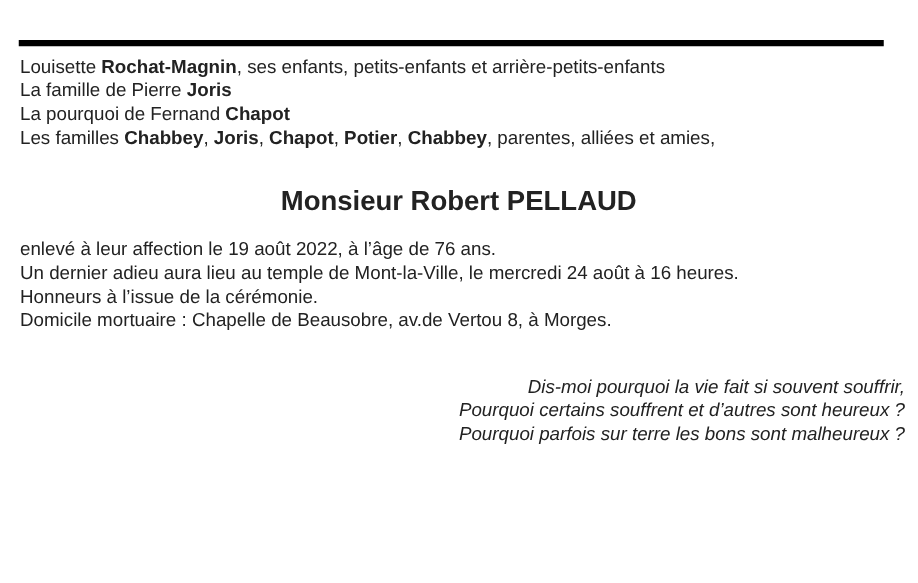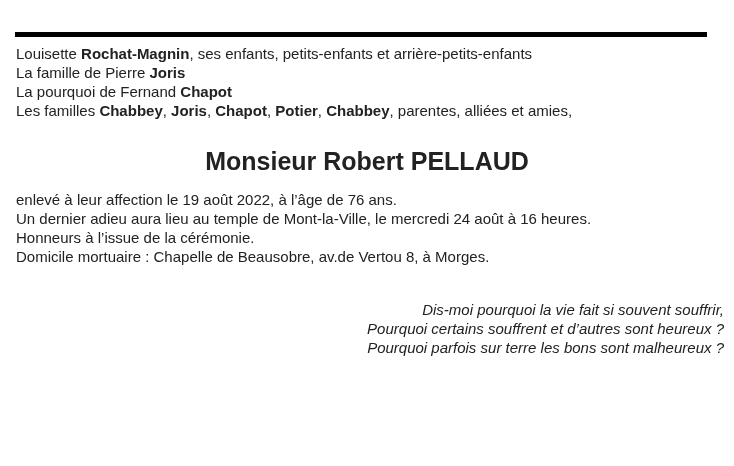--- a/index.html
+++ b/index.html
@@ -40,21 +40,21 @@
     top: 44px;
     right: 16px;
     line-height: 19px;
   }
   .deceased-title {
     position: absolute;
     left: 0;
     top: 149px;
     width: 734px;
     text-align: center;
-    font-size: 25px;
+    font-size: 22px;
     font-weight: 700;
     line-height: 24px;
   }
   .details-block {
     position: absolute;
     left: 16px;
     top: 190px;
     right: 8px;
     line-height: 19px;
   }

